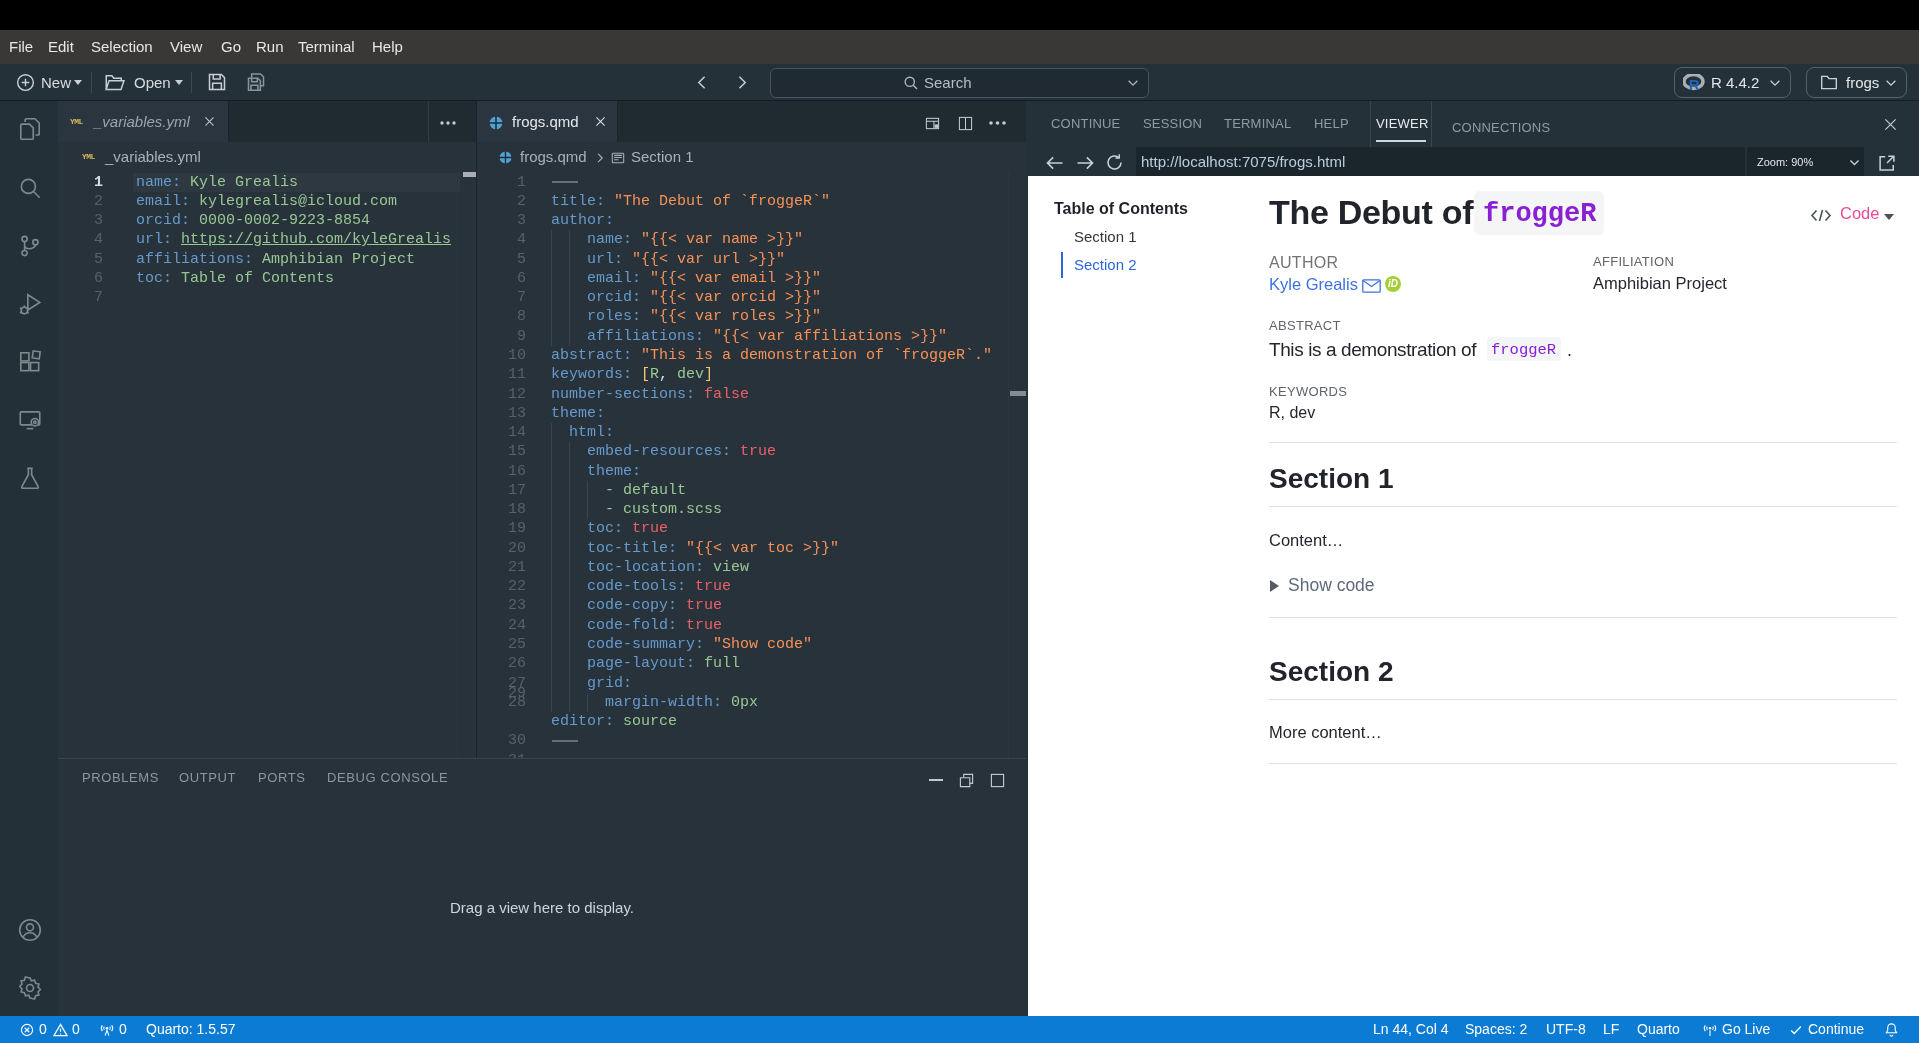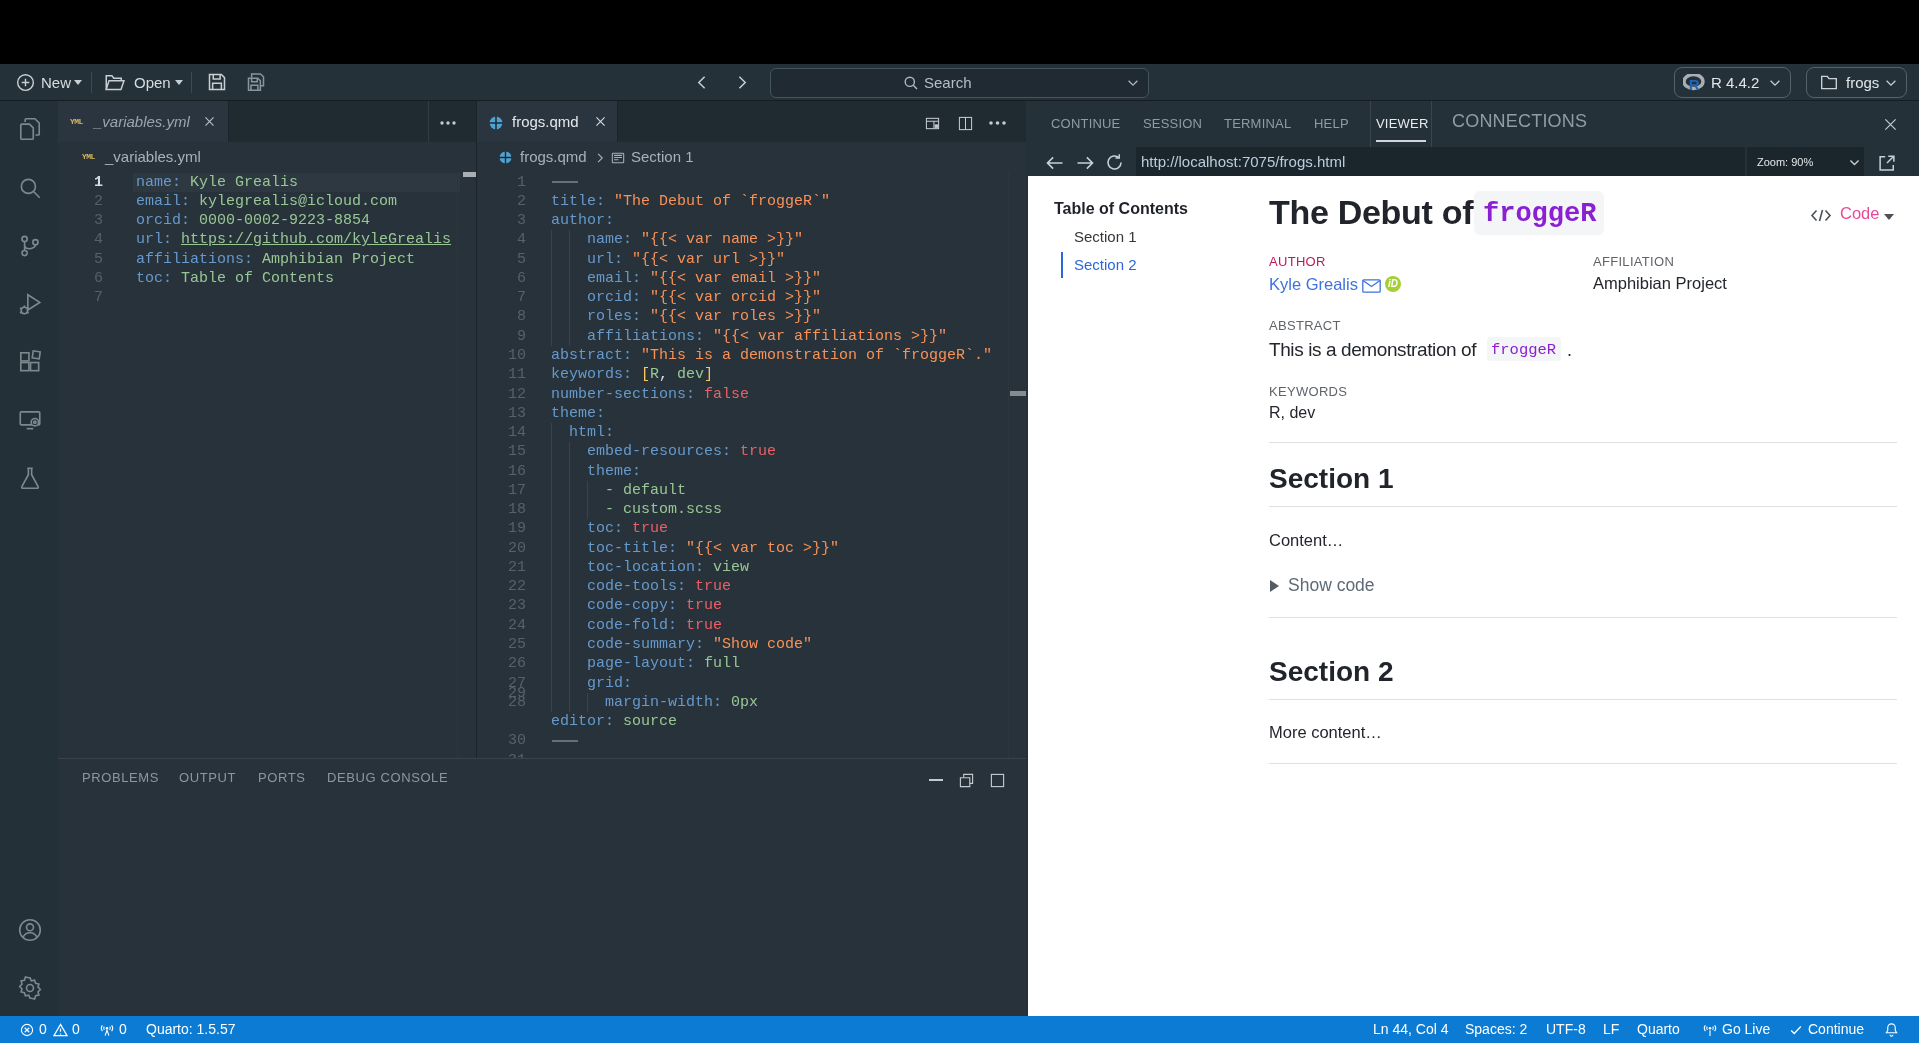--- a/index.html
+++ b/index.html
@@ -21,20 +21,30 @@
 .sep-v{position:absolute;width:1px;background:#161d22}
 .cl{position:absolute;height:20px;line-height:19.3px;font-family:"Liberation Mono",monospace;font-size:15px;white-space:pre;color:#d8dee9}
 .num{position:absolute;height:20px;line-height:19.3px;font-family:"Liberation Mono",monospace;font-size:15px;color:#56616b;text-align:right}
 .k{color:#6699cc}.g{color:#99c794}.o{color:#f99157}.r{color:#ec5f67}.y{color:#fac863}.w{color:#d8dee9}
 .guide{position:absolute;width:1px;background:#39434c}
 svg{display:block}
 </style>
 </head>
 <body>
 <div id="app">
+  <div class="abs" id="menubar">
+    <div class="abs" style="left:9px;top:0;line-height:34px">File</div>
+    <div class="abs" style="left:48px;top:0;line-height:34px">Edit</div>
+    <div class="abs" style="left:91px;top:0;line-height:34px">Selection</div>
+    <div class="abs" style="left:170px;top:0;line-height:34px">View</div>
+    <div class="abs" style="left:221px;top:0;line-height:34px">Go</div>
+    <div class="abs" style="left:256px;top:0;line-height:34px">Run</div>
+    <div class="abs" style="left:298px;top:0;line-height:34px">Terminal</div>
+    <div class="abs" style="left:372px;top:0;line-height:34px">Help</div>
+  </div>
   <div class="abs" id="toolbar">
 
     <svg class="abs" style="left:16px;top:9px" width="19" height="19" viewBox="0 0 16 16" fill="none" stroke="#c7ced4" stroke-width="1.2">
         <circle cx="8" cy="8" r="6.6"></circle>
         <path d="M8 4.8v6.4M4.8 8h6.4"></path>
       </svg>
     <div class="abs" style="left:41px;top:0;line-height:37px;color:#d7dce0;font-size:15px">New</div>
     <div class="abs" style="left:74px;top:16px;width:0;height:0;border-left:4.5px solid transparent;border-right:4.5px solid transparent;border-top:5px solid #c7ced4"></div>
     <div class="abs" style="left:91px;top:8px;width:1px;height:21px;background:#3e4a53"></div>
     <svg class="abs" style="left:105px;top:9px" width="20" height="19" viewBox="0 0 16 14" fill="none" stroke="#c7ced4" stroke-width="1.2">
@@ -297,30 +307,31 @@
     <div class="abs" style="left:200px;top:11px;color:#8d979f;font-size:13px;letter-spacing:0.6px">PORTS</div>
     <div class="abs" style="left:269px;top:11px;color:#8d979f;font-size:13px;letter-spacing:0.6px">DEBUG CONSOLE</div>
     <div class="abs" style="left:871px;top:20px;width:14px;height:1.5px;background:#c3cad0"></div>
     <svg class="abs" style="left:901px;top:14px" width="15" height="15" viewBox="0 0 16 16" fill="none" stroke="#c3cad0" stroke-width="1.2">
         <path d="M5 4.5V1.5h9.5V11h-3"></path>
         <path d="M1.5 5h10v9.5h-10z"></path>
       </svg>
     <svg class="abs" style="left:932px;top:14px" width="15" height="15" viewBox="0 0 16 16" fill="none" stroke="#c3cad0" stroke-width="1.2">
         <rect x="1.5" y="1.5" width="13" height="13"></rect>
       </svg>
+    <div class="abs" style="left:0;top:140px;width:968px;text-align:center;color:#ced5da;font-size:15px">Drag a view here to display.</div>
   </div>
   <div class="abs" id="rightpanel">
     <div class="abs" style="left:25px;top:15px;color:#919ba3;font-size:13px;letter-spacing:0.2px">CONTINUE</div>
     <div class="abs" style="left:117px;top:15px;color:#919ba3;font-size:13px;letter-spacing:0.2px">SESSION</div>
     <div class="abs" style="left:198px;top:15px;color:#919ba3;font-size:13px;letter-spacing:0.2px">TERMINAL</div>
     <div class="abs" style="left:288px;top:15px;color:#919ba3;font-size:13px;letter-spacing:0.2px">HELP</div>
     <div class="abs" style="left:344px;top:0;width:62px;height:46px;border-left:1px solid #3a454d;border-right:1px solid #3a454d"></div>
     <div class="abs" style="left:350px;top:15px;color:#e8ebee;font-size:13px;letter-spacing:0.2px">VIEWER</div>
     <div class="abs" style="left:350px;top:39px;width:50px;height:1.5px;background:#d0d6db"></div>
-    <div class="abs" style="left:426px;top:10px;color:#919ba3;font-size:18px;letter-spacing:0.2px">CONNECTIONS</div>
+    <div class="abs" style="left:426px;top:19px;color:#919ba3;font-size:13px;letter-spacing:0.2px">CONNECTIONS</div>
     <svg class="abs" style="left:857px;top:16px" width="15" height="15" viewBox="0 0 16 16" fill="none" stroke="#c3cad0" stroke-width="1.3">
         <path d="M2.5 2.5l11 11M13.5 2.5l-11 11"></path>
       </svg>
 
     <svg class="abs" style="left:19px;top:52px" width="20" height="20" viewBox="0 0 16 16" fill="none" stroke="#c9d0d6" stroke-width="1.3">
         <path d="M14 8H2M6.5 3.5L2 8l4.5 4.5"></path>
       </svg>
     <svg class="abs" style="left:49px;top:52px" width="20" height="20" viewBox="0 0 16 16" fill="none" stroke="#c9d0d6" stroke-width="1.3">
         <path d="M2 8h12M9.5 3.5L14 8l-4.5 4.5"></path>
       </svg>
@@ -349,21 +360,21 @@
     <div class="abs" style="left:33px;top:76px;width:2px;height:26px;background:#2b67da"></div>
     <div class="abs" style="left:46px;top:80px;font-size:15px;color:#2b67da">Section 2</div>
     <div class="abs" style="left:241px;top:17px;font-size:34px;font-weight:bold;letter-spacing:-0.3px;color:#21252b">The Debut of</div>
     <div class="abs" style="left:446px;top:15px;width:130px;height:44px;background:#f4f5f6;border-radius:6px"></div>
     <div class="abs" style="left:455px;top:23px;font-family:'Liberation Mono',monospace;font-size:27px;font-weight:bold;color:#8a1fd3">froggeR</div>
     <svg class="abs" style="left:782px;top:31px" width="22" height="17" viewBox="0 0 22 16" fill="none" stroke="#4c5157" stroke-width="1.6">
         <path d="M6.5 3L2 8l4.5 5M15.5 3L20 8l-4.5 5M12.5 2.5l-3 11"></path>
       </svg>
     <div class="abs" style="left:812px;top:28px;font-size:16.5px;color:#ec4899">Code</div>
     <div class="abs" style="left:856px;top:38px;width:0;height:0;border-left:5.5px solid transparent;border-right:5.5px solid transparent;border-top:6.5px solid #4c5157"></div>
-    <div class="abs" style="left:241px;top:78px;font-size:13px;color:#be185d;letter-spacing:0.3px">AUTHOR</div>
+    <div class="abs" style="left:241px;top:78px;font-size:16px;color:#737373;letter-spacing:0.3px">AUTHOR</div>
     <div class="abs" style="left:565px;top:78px;font-size:13px;color:#5f646a;letter-spacing:0.3px">AFFILIATION</div>
     <div class="abs" style="left:241px;top:99px;font-size:16.5px;color:#3d72df">Kyle Grealis</div>
     <svg class="abs" style="left:334px;top:103px" width="19" height="14" viewBox="0 0 19 14" fill="none" stroke="#3d72df" stroke-width="1.3">
         <rect x="0.8" y="0.8" width="17.4" height="12.4" rx="1"></rect>
         <path d="M1 1.5l8.5 6L18 1.5"></path>
       </svg>
     <div class="abs" style="left:357px;top:100px;width:16px;height:16px;border-radius:50%;background:#a6ce39"></div>
     <div class="abs" style="left:360px;top:102px;font-size:10px;font-weight:bold;color:#fff;font-style:italic">iD</div>
     <div class="abs" style="left:565px;top:98px;font-size:16.5px;color:#23272d">Amphibian Project</div>
     <div class="abs" style="left:241px;top:142px;font-size:13px;color:#5f646a;letter-spacing:0.3px">ABSTRACT</div>

